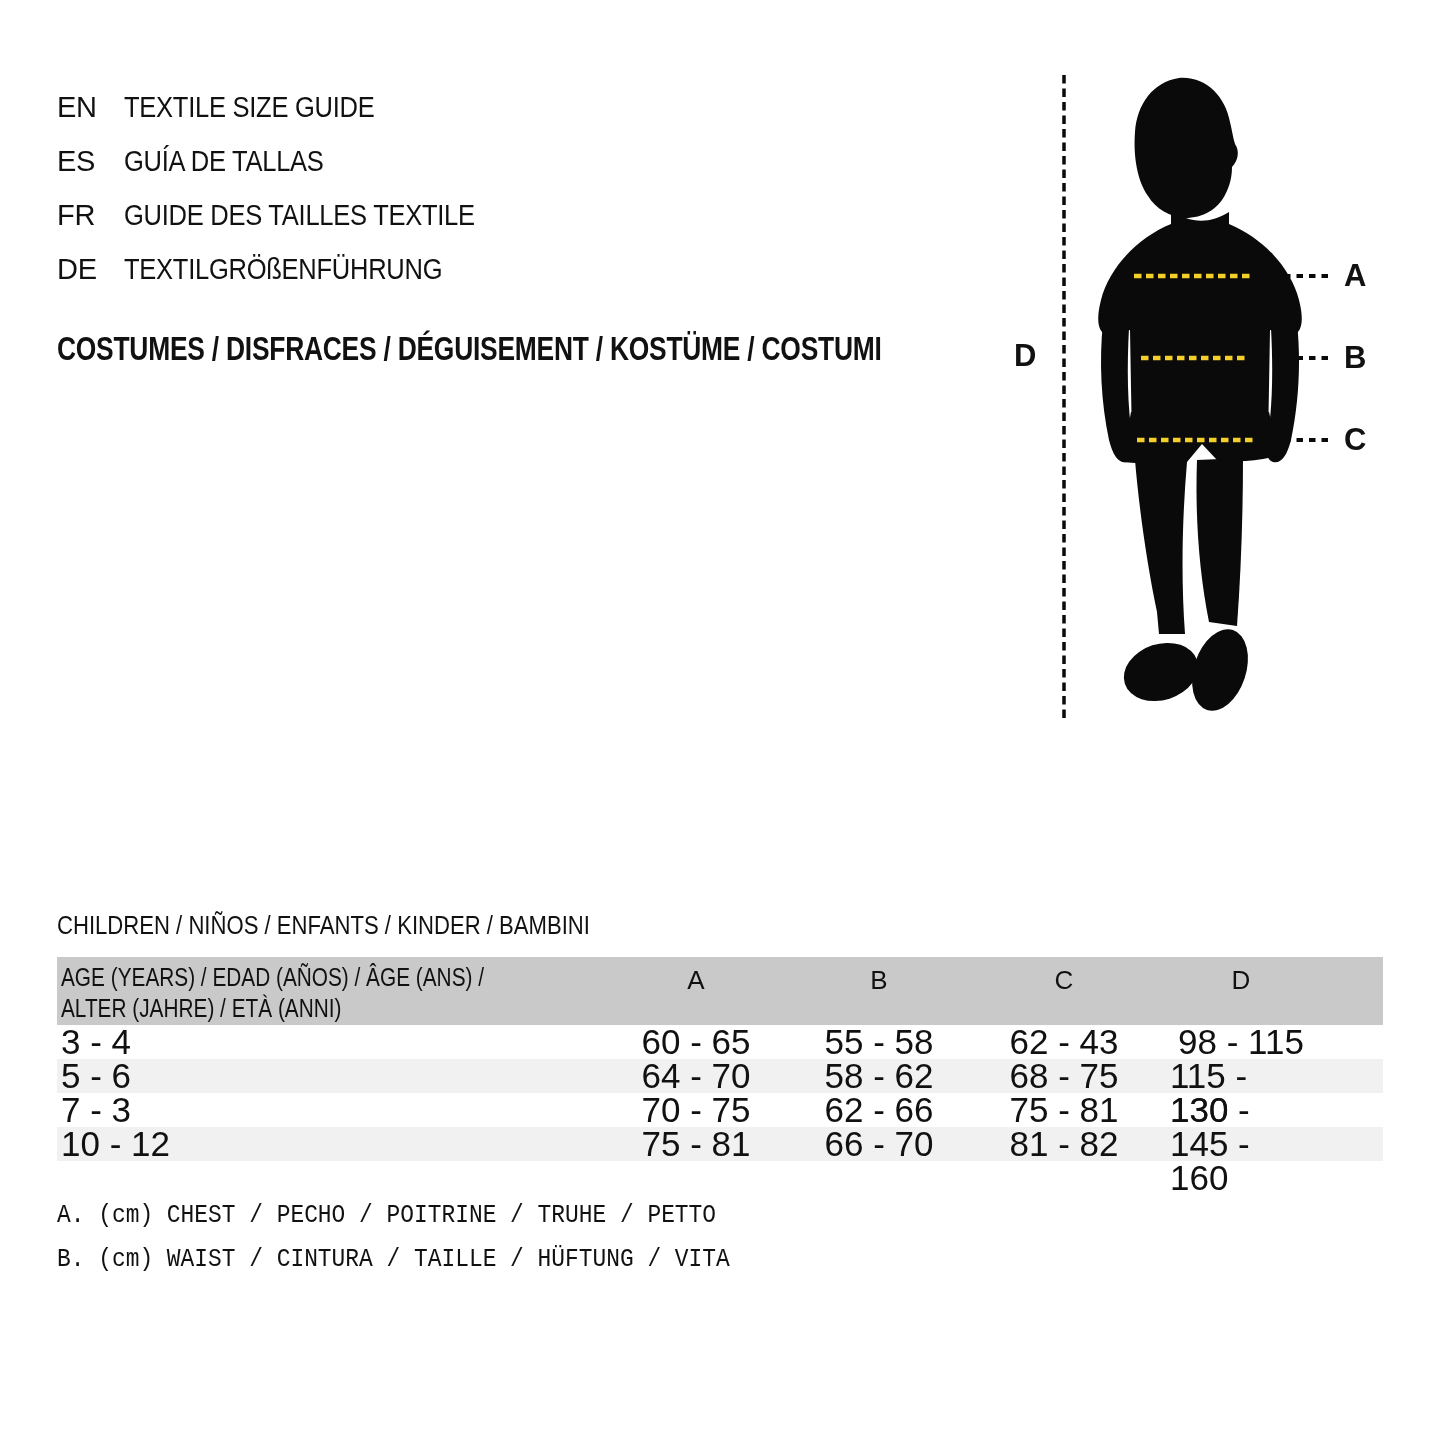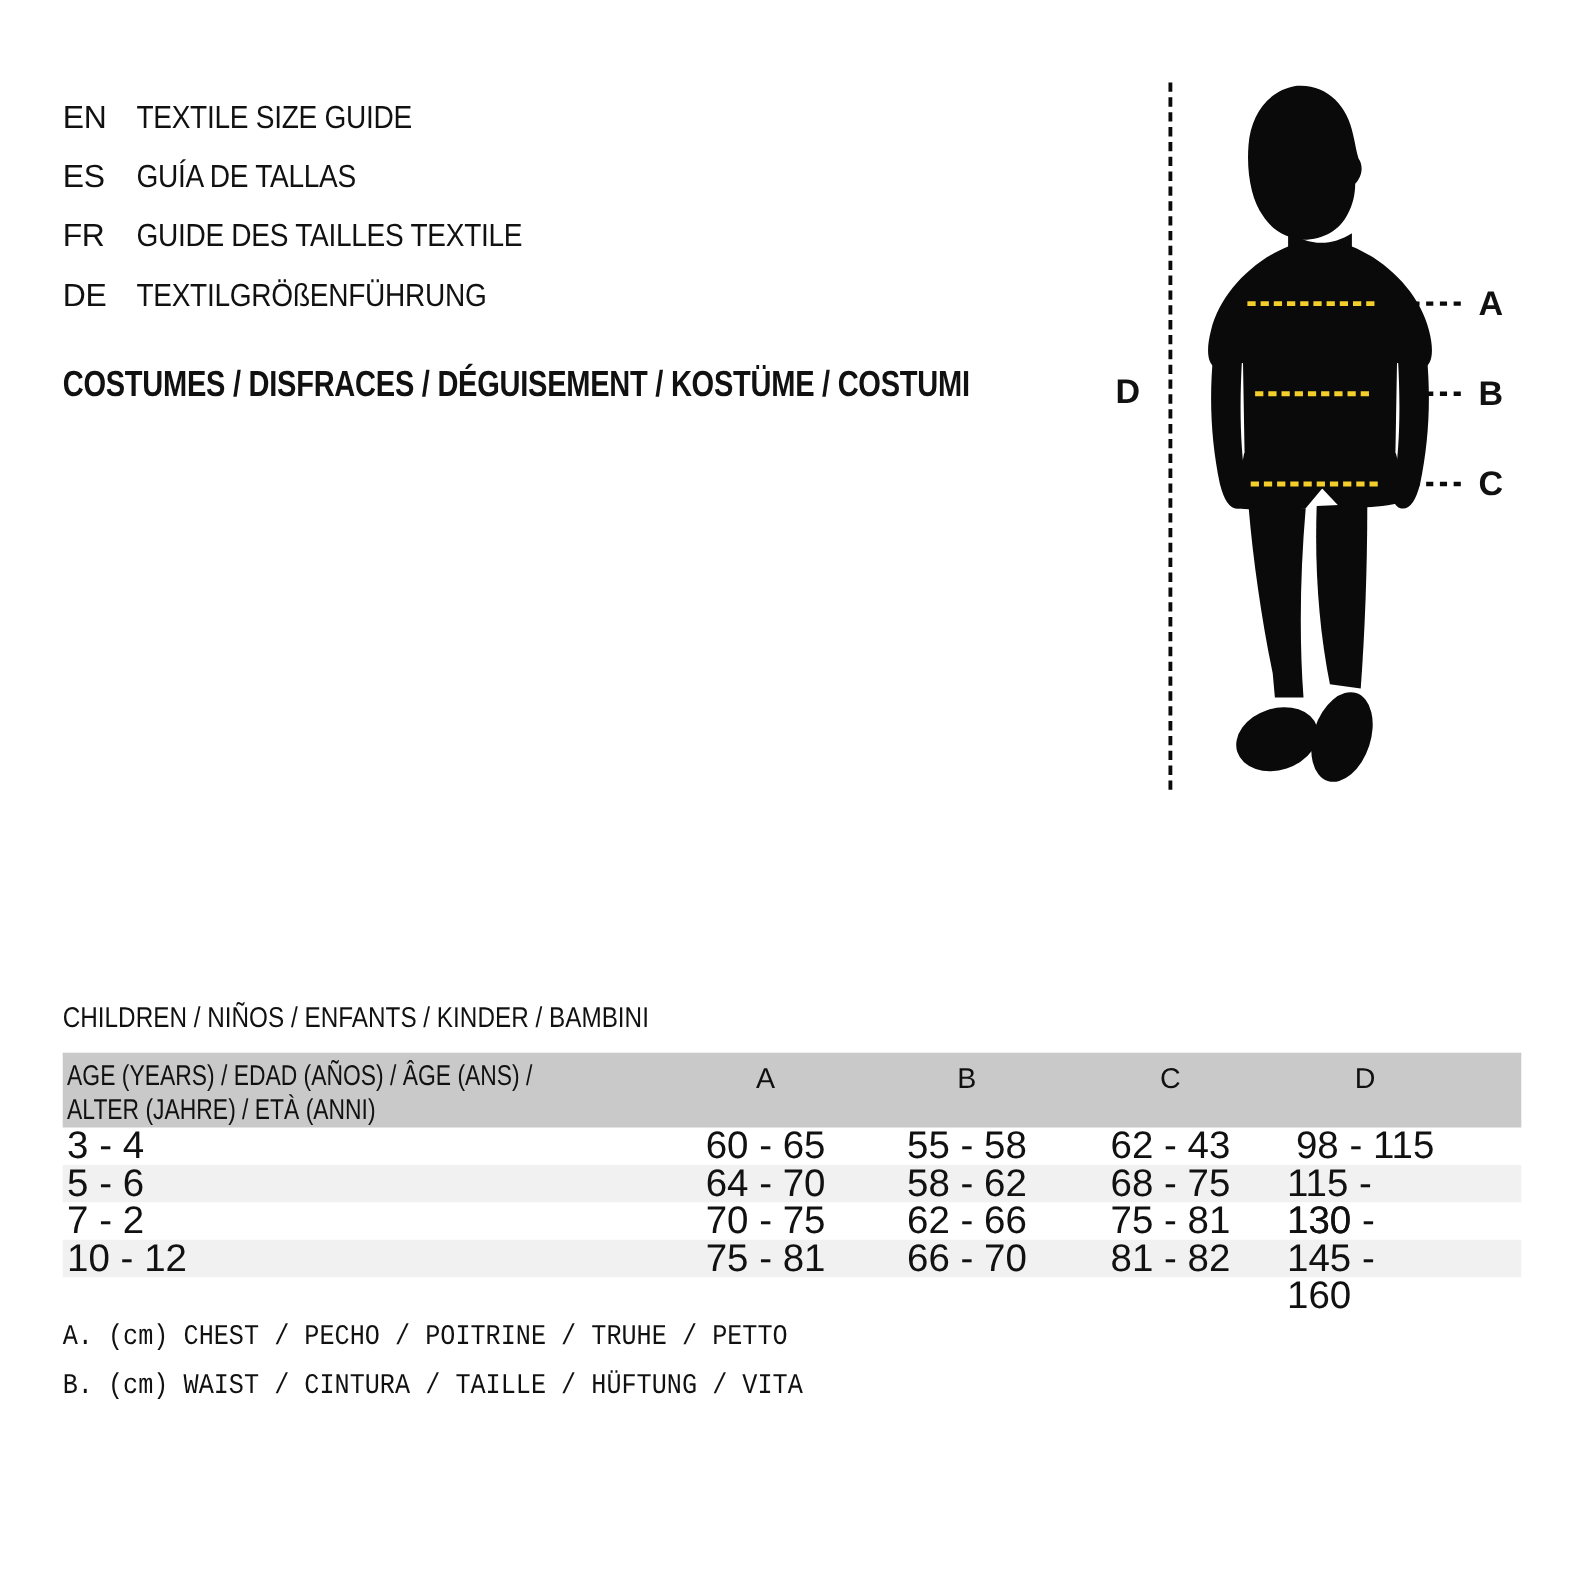--- a/index.html
+++ b/index.html
@@ -135,21 +135,21 @@
     <span class="val-cell c4">98 - 115</span>
   </div>
   <div class="trow alt">
     <span class="age-cell">5 - 6</span>
     <span class="val-cell c1">64 - 70</span>
     <span class="val-cell c2">58 - 62</span>
     <span class="val-cell c3">68 - 75</span>
     <span class="val-cell c4">115 - 130</span>
   </div>
   <div class="trow">
-    <span class="age-cell">7 - 2</span>
+    <span class="age-cell">7 - 3</span>
     <span class="val-cell c1">70 - 75</span>
     <span class="val-cell c2">62 - 66</span>
     <span class="val-cell c3">75 - 81</span>
     <span class="val-cell c4">130 - 145</span>
   </div>
   <div class="trow alt">
     <span class="age-cell">10 - 12</span>
     <span class="val-cell c1">75 - 81</span>
     <span class="val-cell c2">66 - 70</span>
     <span class="val-cell c3">81 - 82</span>

